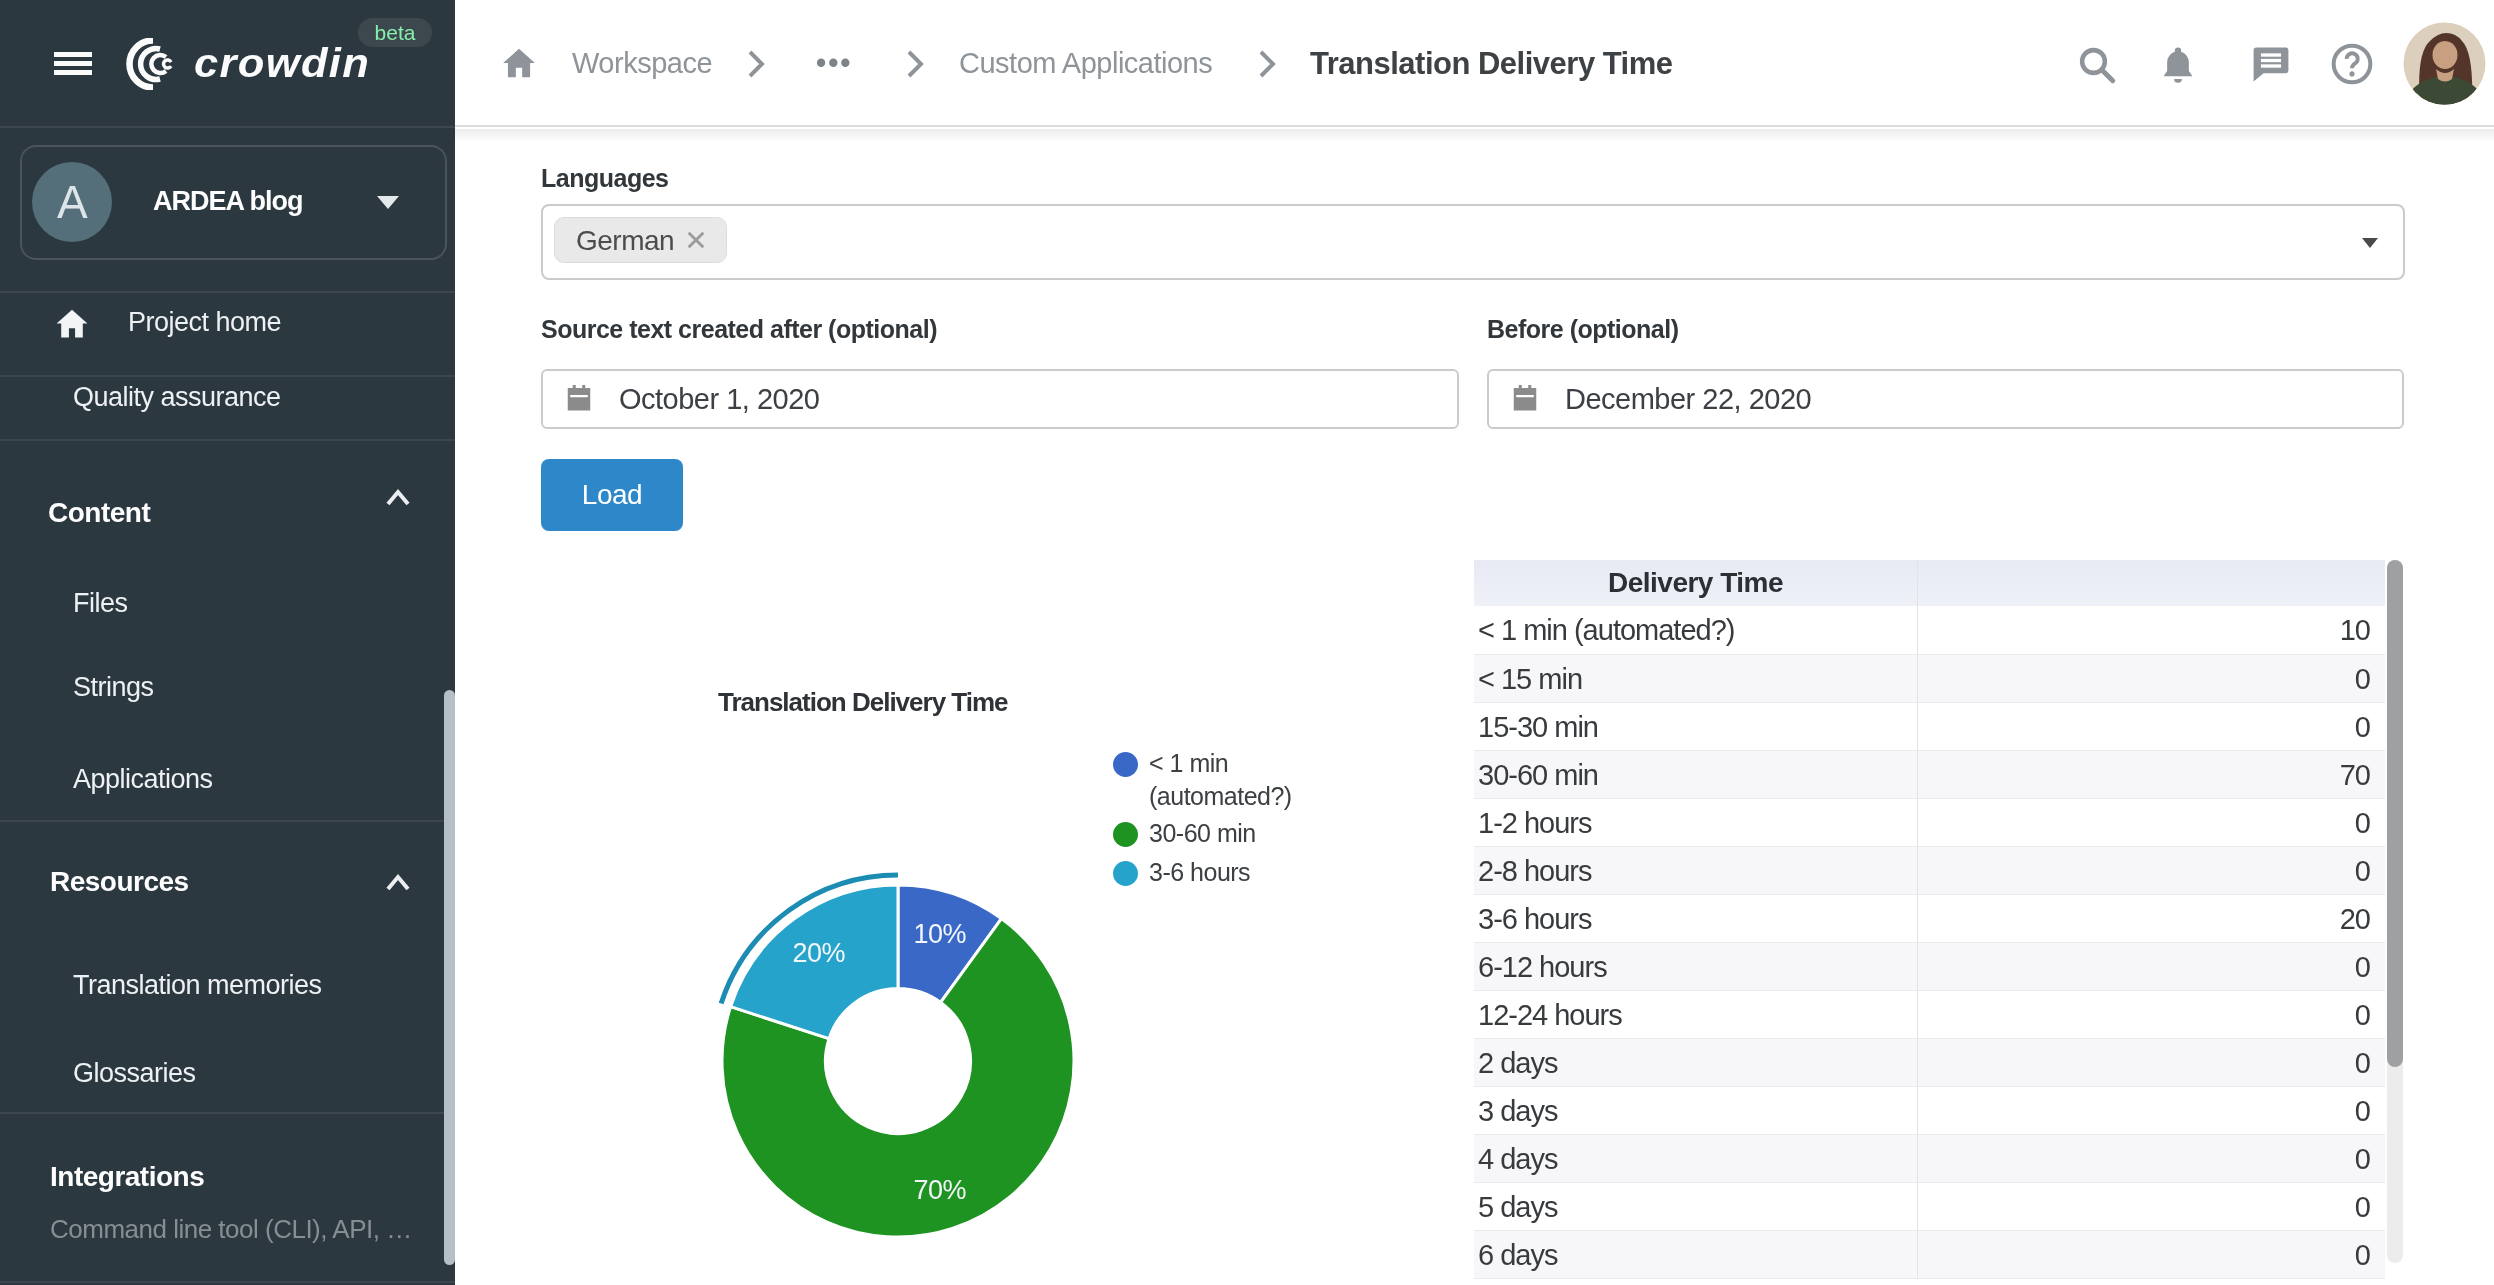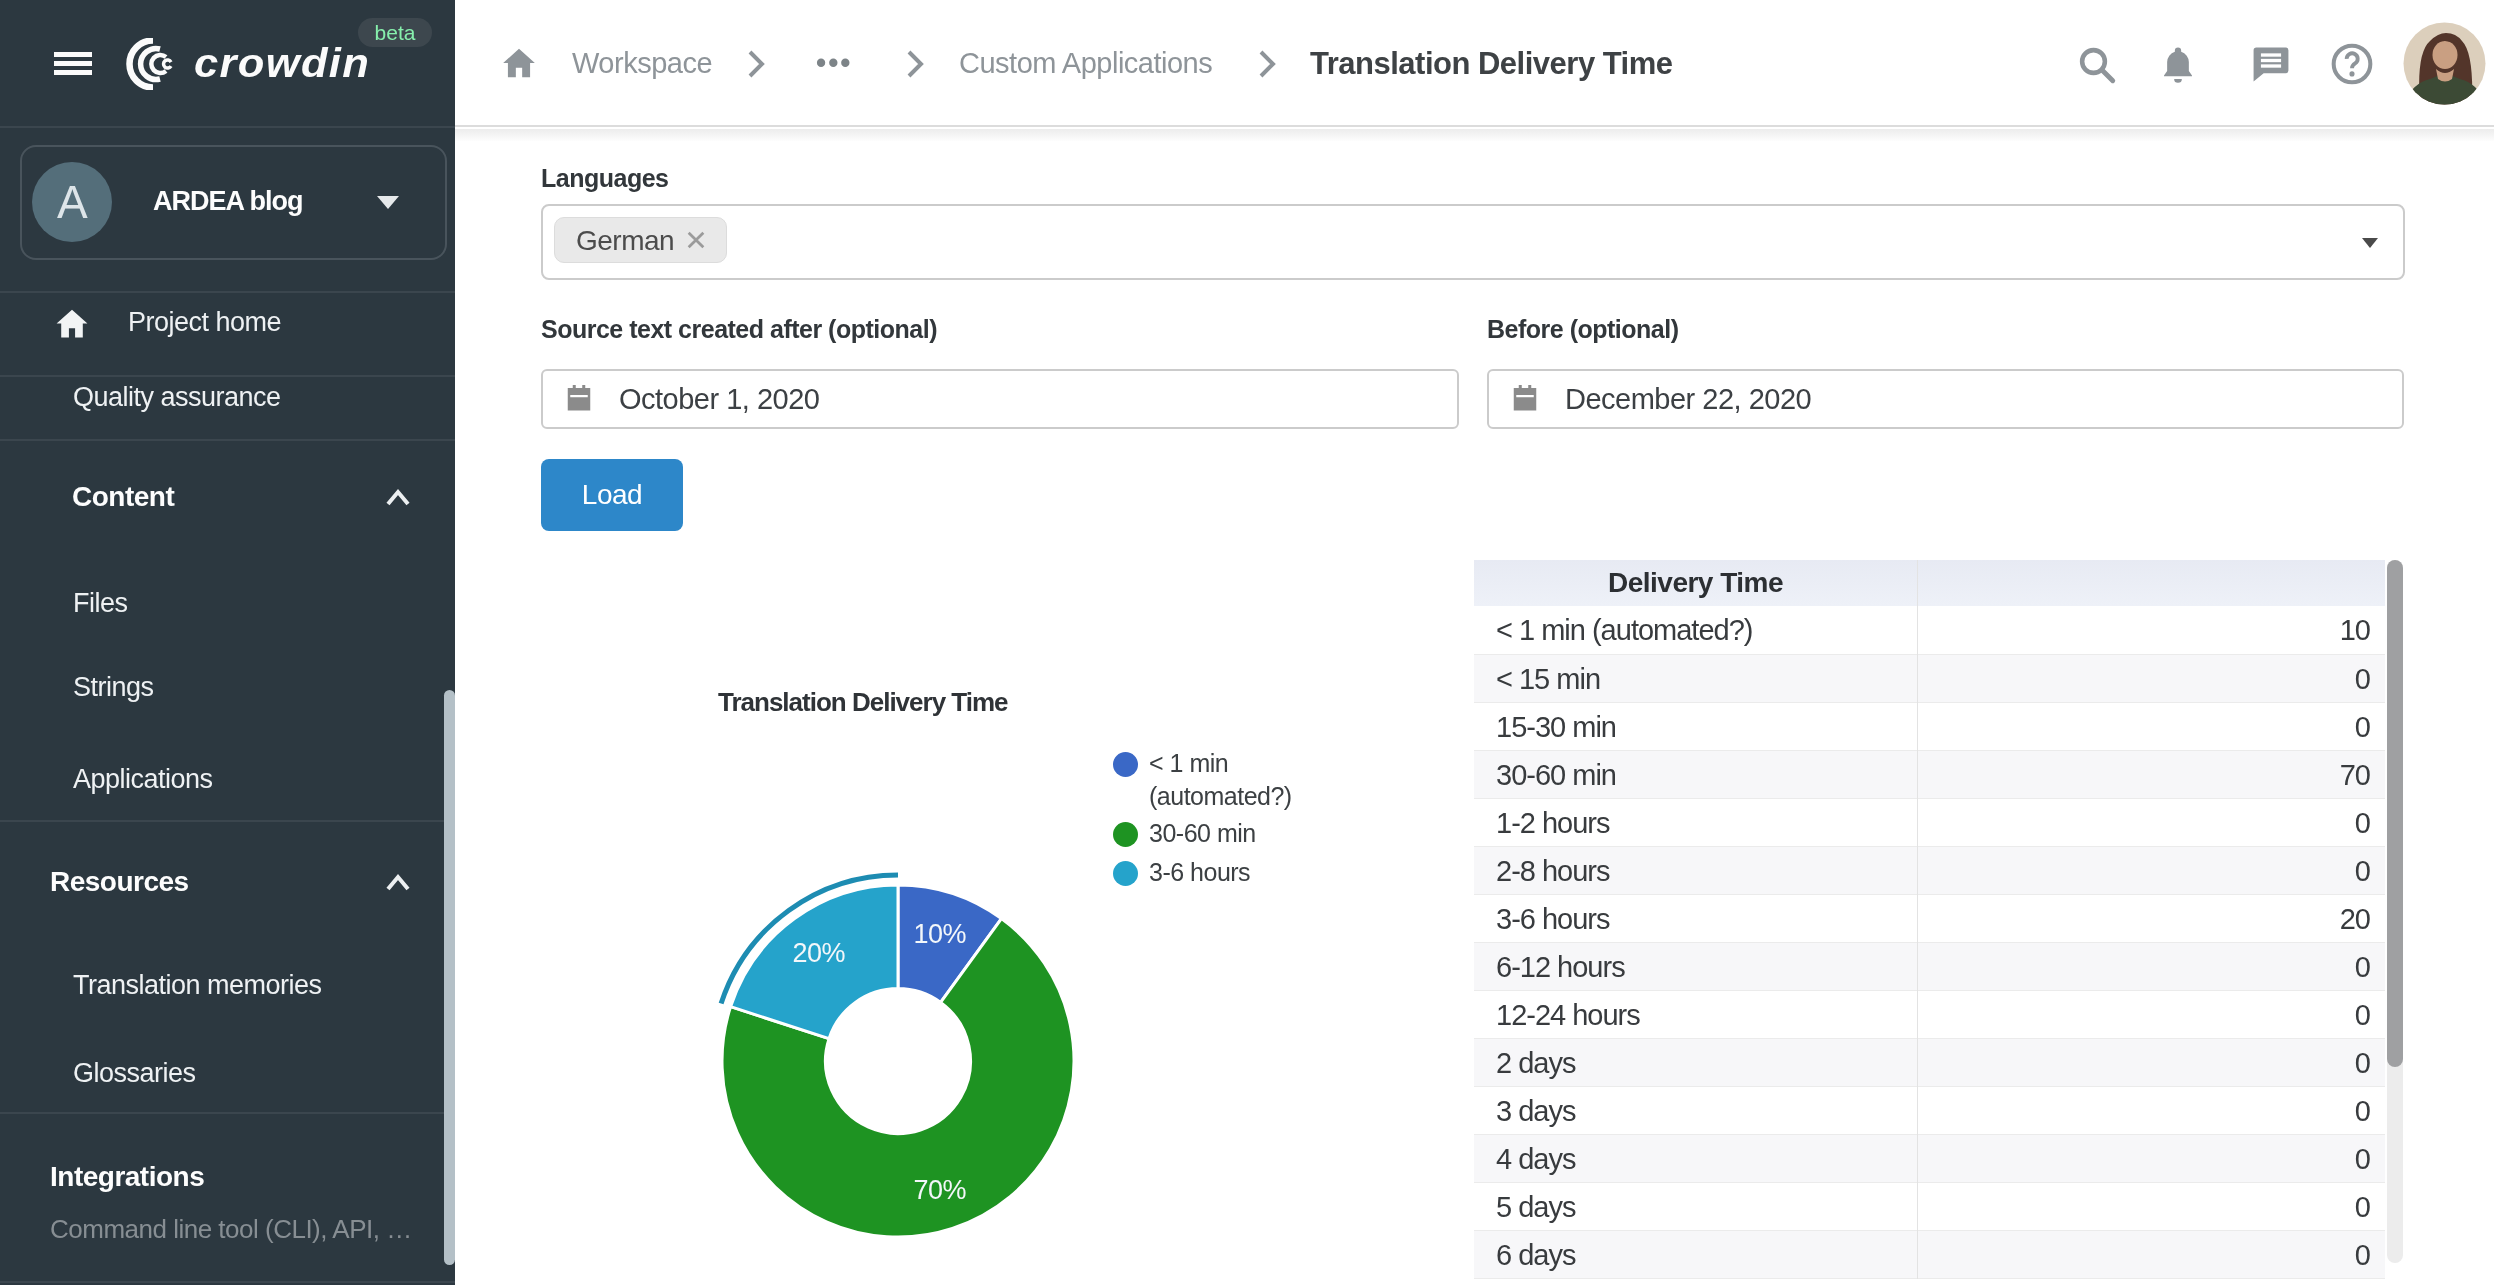--- a/index.html
+++ b/index.html
@@ -24,21 +24,21 @@
   .crumb { position:absolute; top:0; height:127px; line-height:127px; font-size:29px;
     color:#8e9499; white-space:nowrap; }
 
   
   .lbl { position:absolute; font-size:25px; font-weight:bold; color:#32373b; white-space:nowrap; }
   .inp { position:absolute; background:#fff; border:2px solid #cbcbcb; border-radius:8px; }
   .inptxt { position:absolute; font-size:29px; color:#3c4044; white-space:nowrap; }
 
   
   .trow { position:absolute; left:1474px; width:911px; height:48px; font-size:29px; letter-spacing:-1px; color:#383b3e; }
-  .trow .c1 { position:absolute; left:22px; top:0; height:48px; line-height:48px; }
+  .trow .c1 { position:absolute; left:4px; top:0; height:48px; line-height:48px; }
   .trow .c2 { position:absolute; right:15px; top:0; height:48px; line-height:48px; text-align:right; }
   .trow.alt { background:#f7f7f9; }
   .trow.brd { border-top:1px solid #ebebeb; }
 </style>
 </head>
 <body>
 
 <div id="sidebar">
 
   <div class="abs" style="left:54px;top:52px;width:38px;height:5px;background:#fbfbfb;"></div>
@@ -69,21 +69,21 @@
 
   <svg class="abs" style="left:52px;top:305px;" width="40" height="37" viewBox="0 0 24 24">
     <path fill="#f2f4f5" d="M12 3 L2 12 h3 v9 h5 v-6 h4 v6 h5 v-9 h3 Z"></path>
   </svg>
   <div class="navtxt" style="left:128px;top:307px;">Project home</div>
 
   <div class="sdiv" style="top:375px;"></div>
   <div class="navtxt" style="left:73px;top:382px;">Quality assurance</div>
   <div class="sdiv" style="top:439px;"></div>
 
-  <div class="navhead" style="left:48px;top:481px;margin-left:24px;">Content</div>
+  <div class="navhead" style="left:48px;top:497px;">Content</div>
   <svg class="abs" style="left:384px;top:486px;" width="28" height="24" viewBox="0 0 28 24">
       <path d="M4 18 L14 6 L24 18" stroke="#eceff1" stroke-width="4" fill="none"></path>
     </svg>
 
   <div class="navtxt" style="left:73px;top:588px;">Files</div>
   <div class="navtxt" style="left:73px;top:672px;">Strings</div>
   <div class="navtxt" style="left:73px;top:764px;">Applications</div>
 
   <div class="sdiv" style="top:820px;"></div>
 

